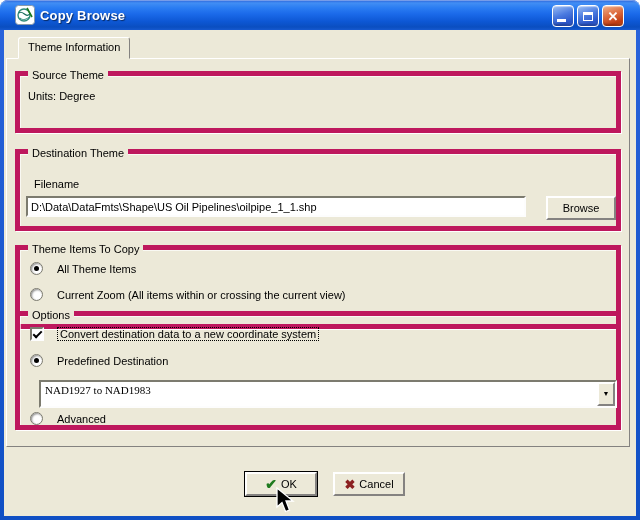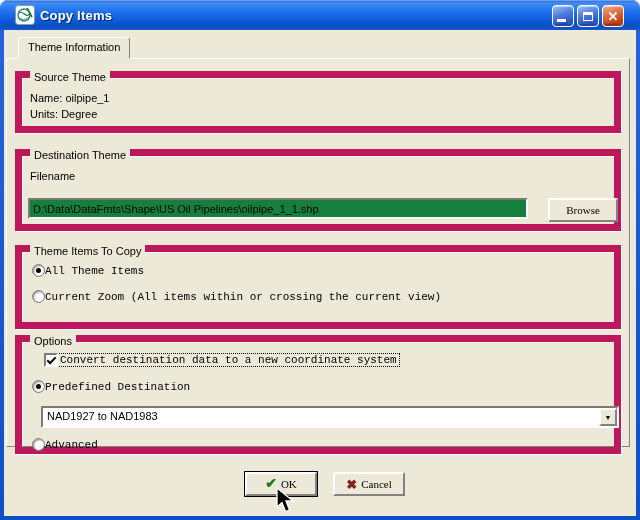--- a/index.html
+++ b/index.html
@@ -27,48 +27,48 @@
   .glyph-close { color:#fff; font-size:13px; font-weight:bold; line-height:1; }
 
   .content { position:absolute; top:30px; left:4px; width:632px; height:486px; background:#ece9d8; }
 
   .tab { position:absolute; left:14px; top:7px; height:22px; padding:3px 9px 0 9px;
          background:#ece9d8; border:1px solid; border-color:#fff #848280 #ece9d8 #fff;
          border-radius:3px 3px 0 0; z-index:2; }
   .tabpage { position:absolute; left:2px; top:28px; width:624px; height:389px;
              background:#ece9d8; border:1px solid; border-color:#fff #848280 #848280 #fff; z-index:1; }
 
-  .group { position:absolute; left:8px; width:606px; border:7px solid #be185d;
+  .group { position:absolute; left:8px; width:606px; border:5px solid #be185d;
            box-shadow:1px 1px 0 #ffffff, inset 1px 1px 0 rgba(255,255,255,.7); }
   .legend { position:absolute; top:-7px; left:8px; background:#ece9d8; padding:0 4px; line-height:13px; }
 
   .src-lines { padding:12px 8px 0 8px; line-height:16px; }
 
   .label-inline { position:absolute; left:8px; }
-  .textinput { position:absolute; background:#15803d; border:2px solid;
+  .textinput { position:absolute; background:#ffffff; border:2px solid;
                border-color:#7c7b6f #fdfdfd #fdfdfd #7c7b6f; padding:1px 3px;
                font-family:inherit; font-size:11px; color:#000; width:500px; height:21px; }
   .btn { background:#ece9d8; border:2px solid; border-color:#fff #848280 #848280 #fff;
-         font-family:Liberation Serif, serif; font-size:11px; color:#000; display:flex;
+         font-family:Liberation Sans, sans-serif; font-size:11px; color:#000; display:flex;
          align-items:center; justify-content:center; gap:4px; cursor:default;text-align:right; }
 
-  .optrow { position:absolute; display:flex; align-items:center; gap:0; white-space:nowrap;font-family:Liberation Mono, monospace; }
+  .optrow { position:absolute; display:flex; align-items:center; gap:14px; white-space:nowrap; }
   .radio { width:13px; height:13px; border-radius:50%; background:#fff; flex:0 0 auto;
            border:1px solid #7b7a6e; position:relative;
            box-shadow:inset 1px 1px 2px rgba(0,0,0,.45), inset -1px -1px 1px rgba(255,255,255,.95); }
   .radio.selected::after { content:""; position:absolute; left:3px; top:3px; width:5px; height:5px;
            border-radius:50%; background:#000; }
   .checkbox { width:14px; height:14px; background:#fff; flex:0 0 auto; position:relative;
            border:2px solid; border-color:#7c7b6f #fdfdfd #fdfdfd #7c7b6f; }
   .checkbox.checked::after { content:""; position:absolute; left:1px; top:2px; width:7px; height:3px;
            border-left:2px solid #000; border-bottom:2px solid #000; transform:rotate(-45deg); }
   .focuslabel { outline:1px dotted #000; padding:0 2px; }
 
   .combo { position:absolute; display:flex; align-items:stretch; background:#fff;
-           border:2px solid; border-color:#7c7b6f #fdfdfd #fdfdfd #7c7b6f; height:22px; }
+           border:2px solid; border-color:#7c7b6f #fdfdfd #fdfdfd #7c7b6f; height:28px;font-family:Liberation Serif, serif; }
   .combo-value { flex:1; padding:2px 4px; color:#000; overflow:hidden; white-space:nowrap; }
   .combo-arrow { width:18px; background:#ece9d8; border:2px solid;
            border-color:#fff #848280 #848280 #fff; display:flex; align-items:center;
            justify-content:center; font-size:7px; color:#000; }
 
   .footerbtn { position:absolute; width:72px; height:24px; top:442px; }
   .okbtn { left:241px; box-shadow:0 0 0 1px #000; }
   .cancelbtn { left:329px; }
   .ok-check { color:#1e7a1e; font-weight:bold; font-size:14px; line-height:1; }
   .cancel-x { color:#8b2020; font-weight:bold; font-size:13px; line-height:1; }
@@ -84,21 +84,21 @@
   <div class="titlebar">
     <span class="app-icon">
       <svg width="20" height="20" viewBox="0 0 20 20">
         <rect x="0.5" y="0.5" width="19" height="19" rx="3" fill="#ffffff" stroke="#8899aa"></rect>
         <circle cx="9" cy="10" r="6" fill="none" stroke="#2e8b7a" stroke-width="1.4"></circle>
         <path d="M4 8 C 8 4, 11 15, 15.5 8" fill="none" stroke="#1a6e5e" stroke-width="1.2"></path>
         <path d="M12 3 L 17 12" stroke="#1f7a1f" stroke-width="1.6"></path>
         <path d="M5 13 C 8 16, 12 14, 14 12" fill="none" stroke="#2e8b7a" stroke-width="1"></path>
       </svg>
     </span>
-    <span class="title-text">Copy Items</span>
+    <span class="title-text">Copy Browse</span>
     <div class="winbtns">
       <div class="winbtn bluebtn">
         <span class="glyph-min"></span>
       </div>
       <div class="winbtn bluebtn">
         <span class="glyph-max"></span>
       </div>
       <div class="winbtn closebtn">
         <span class="glyph-close">✕</span>
       </div>
@@ -109,50 +109,49 @@
 
     <div class="tab">
       <span>Theme Information</span>
     </div>
 
     <div class="tabpage">
 
       <div class="group" style="top:12px; height:62px;">
         <span class="legend">Source Theme</span>
         <div class="src-lines">
-          <div>Name: oilpipe_1</div>
           <div>Units: Degree</div>
         </div>
       </div>
 
       <div class="group" style="top:90px; height:82px;">
         <span class="legend">Destination Theme</span>
-        <span class="label-inline" style="top:14px;">Filename</span>
+        <span class="label-inline" style="top:24px;margin-left:6px;">Filename</span>
         <input class="textinput" style="left: 6px; top: 42px;" type="text" value="D:\Data\DataFmts\Shape\US Oil Pipelines\oilpipe_1_1.shp">
         <button class="btn" style="position:absolute; left:526px; top:42px; width:70px; height:24px;">
           <span>Browse</span>
         </button>
       </div>
 
       <div class="group" style="top:186px; height:84px;">
         <span class="legend">Theme Items To Copy</span>
         <div class="optrow" style="left:10px; top:12px;">
           <span class="radio selected"></span>
           <span>All Theme Items</span>
         </div>
         <div class="optrow" style="left:10px; top:38px;">
           <span class="radio"></span>
           <span>Current Zoom (All items within or crossing the current view)</span>
         </div>
       </div>
 
-      <div class="group" style="top:276px; height:119px;padding-left:16px;">
+      <div class="group" style="top:252px; height:119px;padding-left:16px;">
         <span class="legend">Options</span>
 
-        <div class="optrow" style="left:10px; top:11px;margin-left:12px;">
+        <div class="optrow" style="left:10px; top:11px;">
           <span class="checkbox checked"></span>
           <span class="focuslabel">Convert destination data to a new coordinate system</span>
         </div>
 
         <div class="optrow" style="left:10px; top:38px;">
           <span class="radio selected"></span>
           <span>Predefined Destination</span>
         </div>
 
         <div class="combo" style="left:19px; top:64px; width:578px;">

